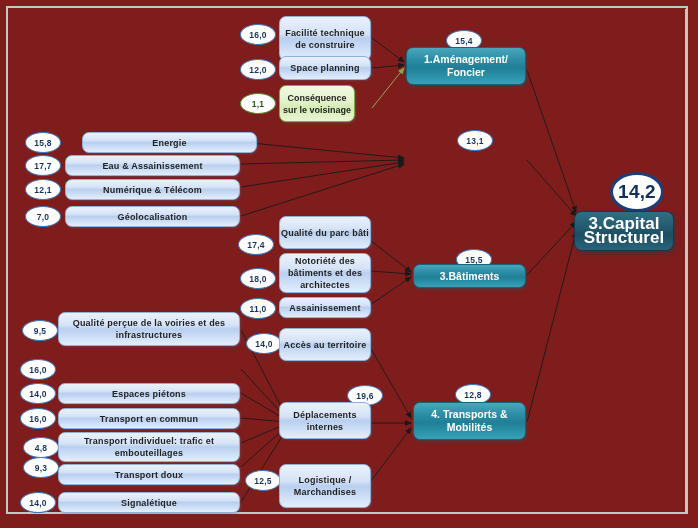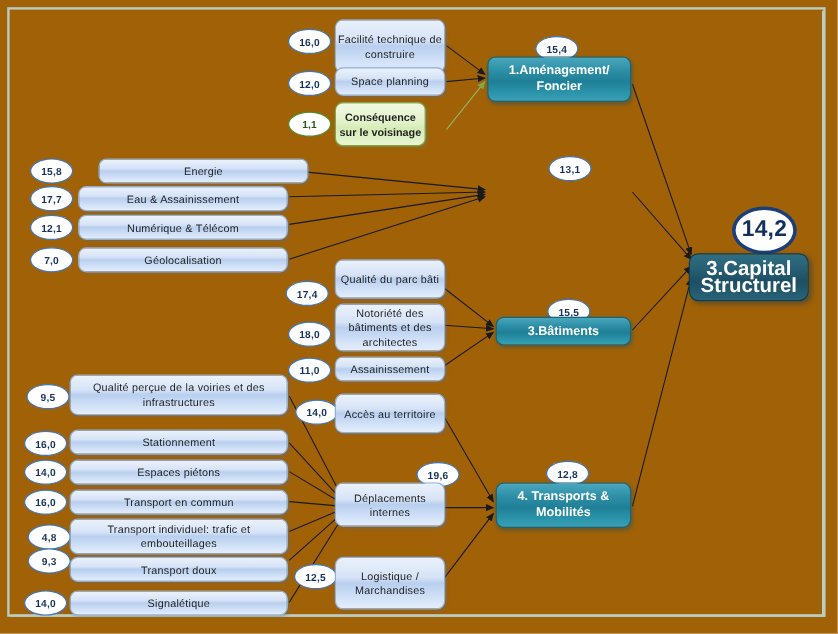--- a/index.html
+++ b/index.html
@@ -1,35 +1,35 @@
 <!DOCTYPE html>
 <html><head>
 <meta charset="utf-8">
 <style>
   html,body{margin:0;padding:0;background:#ffffff;}
   body{width:698px;height:528px;overflow:hidden;
        font-family:"Liberation Sans","DejaVu Sans",sans-serif;}
 
-  #canvas{position:relative;width:698px;height:528px;background:#a16207;}
+  #canvas{position:relative;width:698px;height:528px;background:#7f1d1d;}
 
   
   #frame-outer{position:absolute;left:6px;top:6px;width:678px;height:504px;
      border:2px solid #b9cdc2;background:transparent;}
   #frame-inner{position:absolute;left:9px;top:9px;width:676px;height:503px;
      border-right:2px solid #b9cdc2;border-bottom:2px solid #b9cdc2;}
 
   svg#wires{position:absolute;left:0;top:0;width:698px;height:528px;}
 
   
   .node{position:absolute;box-sizing:border-box;display:flex;align-items:center;
         justify-content:center;text-align:center;border-radius:7px;}
 
   .n-blue{
      background:linear-gradient(to bottom,#eaf1fb 0%,#d6e3f7 38%,#b9cfee 50%,#cbddf6 72%,#e4eefb 100%);
-     border:1px solid #8fb0d8;color:#1f1f1f;font-size:9px;font-weight:400;
+     border:1px solid #8fb0d8;color:#1f1f1f;font-size:9px;font-weight:700;
      box-shadow:1px 1px 2px rgba(90,110,140,.35);letter-spacing:.2px;line-height:12px;}
 
   .n-green{
      background:linear-gradient(to bottom,#f1f9e2 0%,#e2f2cb 45%,#d5ecb5 60%,#e8f5d4 100%);
      border:1px solid #7fa84c;color:#1f1f1f;font-size:9px;font-weight:600;
      box-shadow:1px 1px 2px rgba(110,130,90,.35);line-height:12px;}
 
   .n-teal{
      background:linear-gradient(to bottom,#4aa7bd 0%,#2d8fa6 30%,#1f7f96 55%,#2a93aa 80%,#3aa0b5 100%);
      border:1px solid #14657a;color:#ffffff;font-size:10.5px;font-weight:bold;
@@ -149,21 +149,20 @@
   <div class="badge" style="left:245px;top:470px">12,5</div>
   <div class="node n-blue" style="left:279px;top:464px;width:92px;height:44px">Logistique / Marchandises</div>
 
   <div class="badge" style="left:455px;top:384px">12,8</div>
   <div class="node n-teal" style="left:413px;top:402px;width:113px;height:38px">4. Transports &amp; Mobilités</div>
 
   <div class="badge" style="left:22px;top:320px">9,5</div>
   <div class="node n-blue" style="left:58px;top:312px;width:182px;height:34px">Qualité perçue de la voiries et des infrastructures</div>
 
   <div class="badge" style="left:20px;top:359px">16,0</div>
-  <div class="node n-blue" style="left:58px;top:358px;width:182px;height:21px">Stationnement</div>
 
   <div class="badge" style="left:20px;top:383px">14,0</div>
   <div class="node n-blue" style="left:58px;top:383px;width:182px;height:21px">Espaces piétons</div>
 
   <div class="badge" style="left:20px;top:408px">16,0</div>
   <div class="node n-blue" style="left:58px;top:408px;width:182px;height:21px">Transport en commun</div>
 
   <div class="badge" style="left:23px;top:437px">4,8</div>
   <div class="node n-blue" style="left:58px;top:432px;width:182px;height:30px">Transport individuel:  trafic et embouteillages</div>
 

